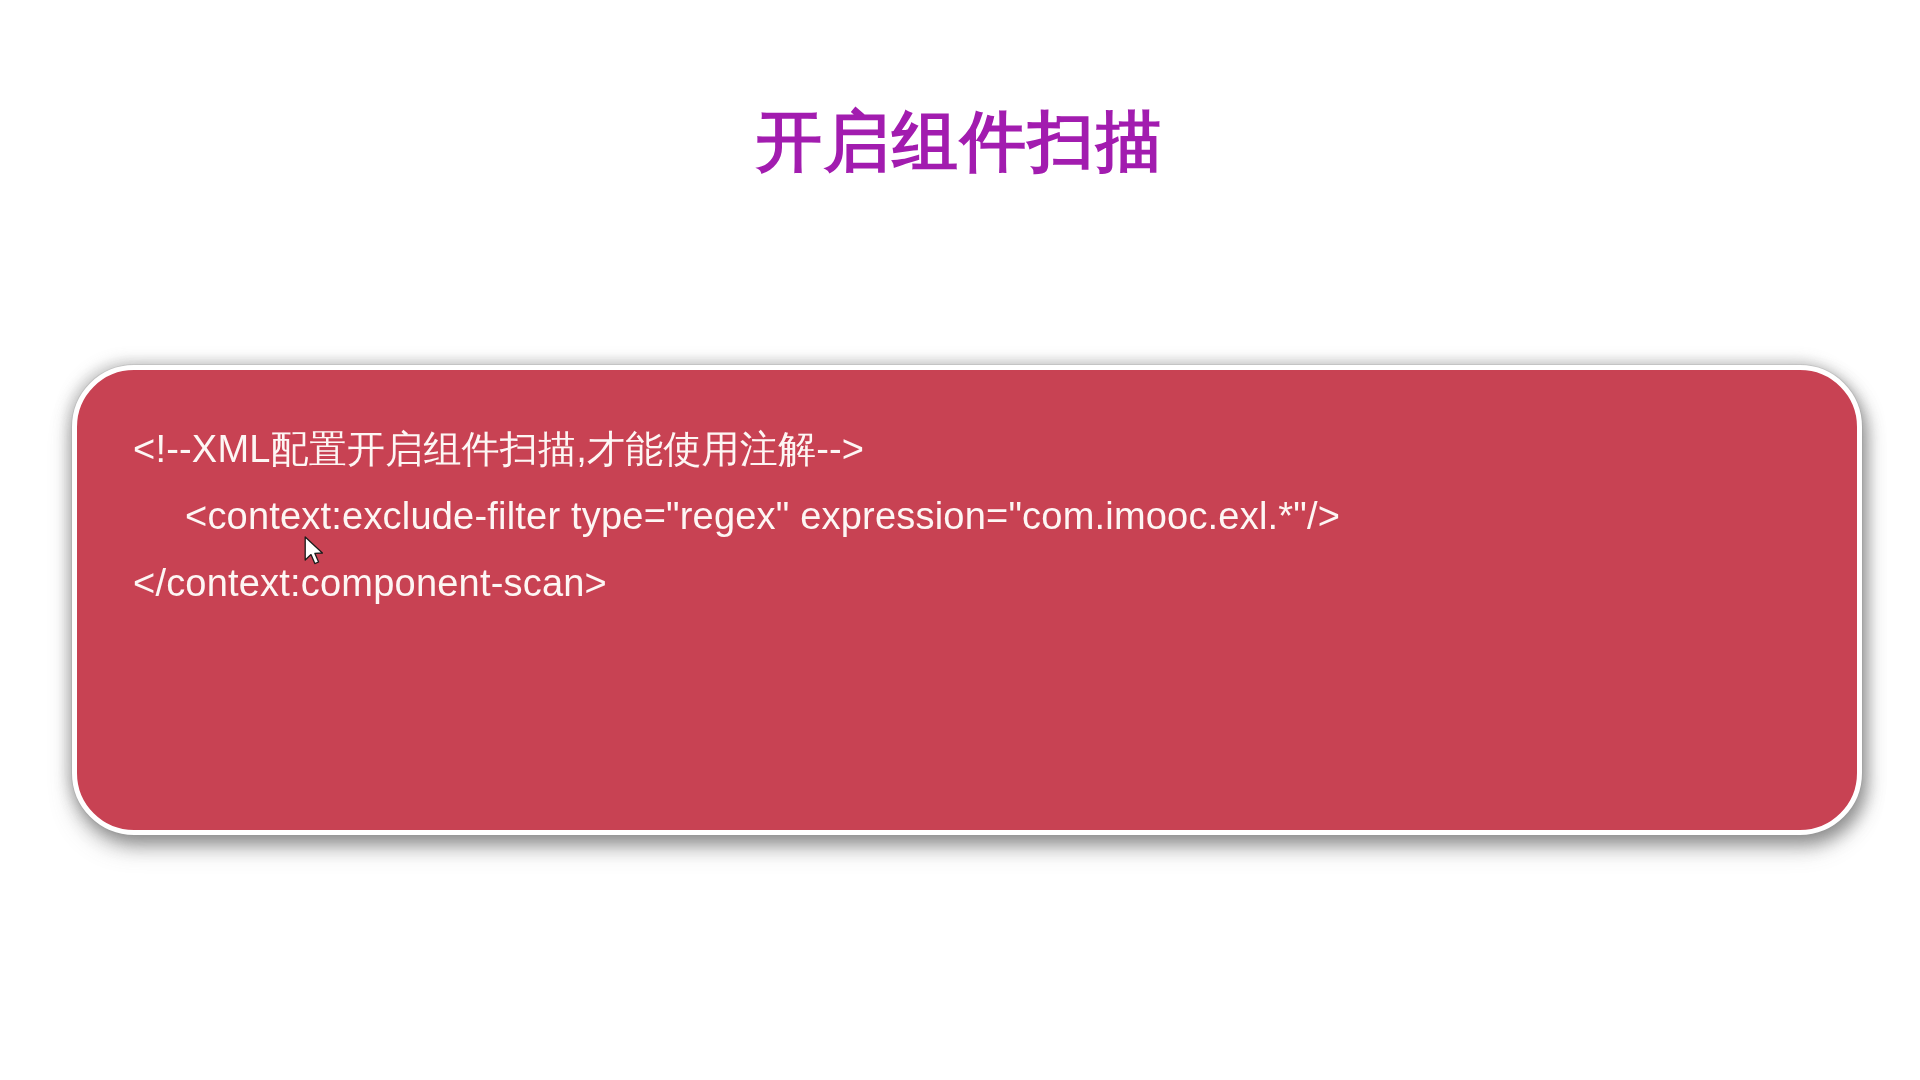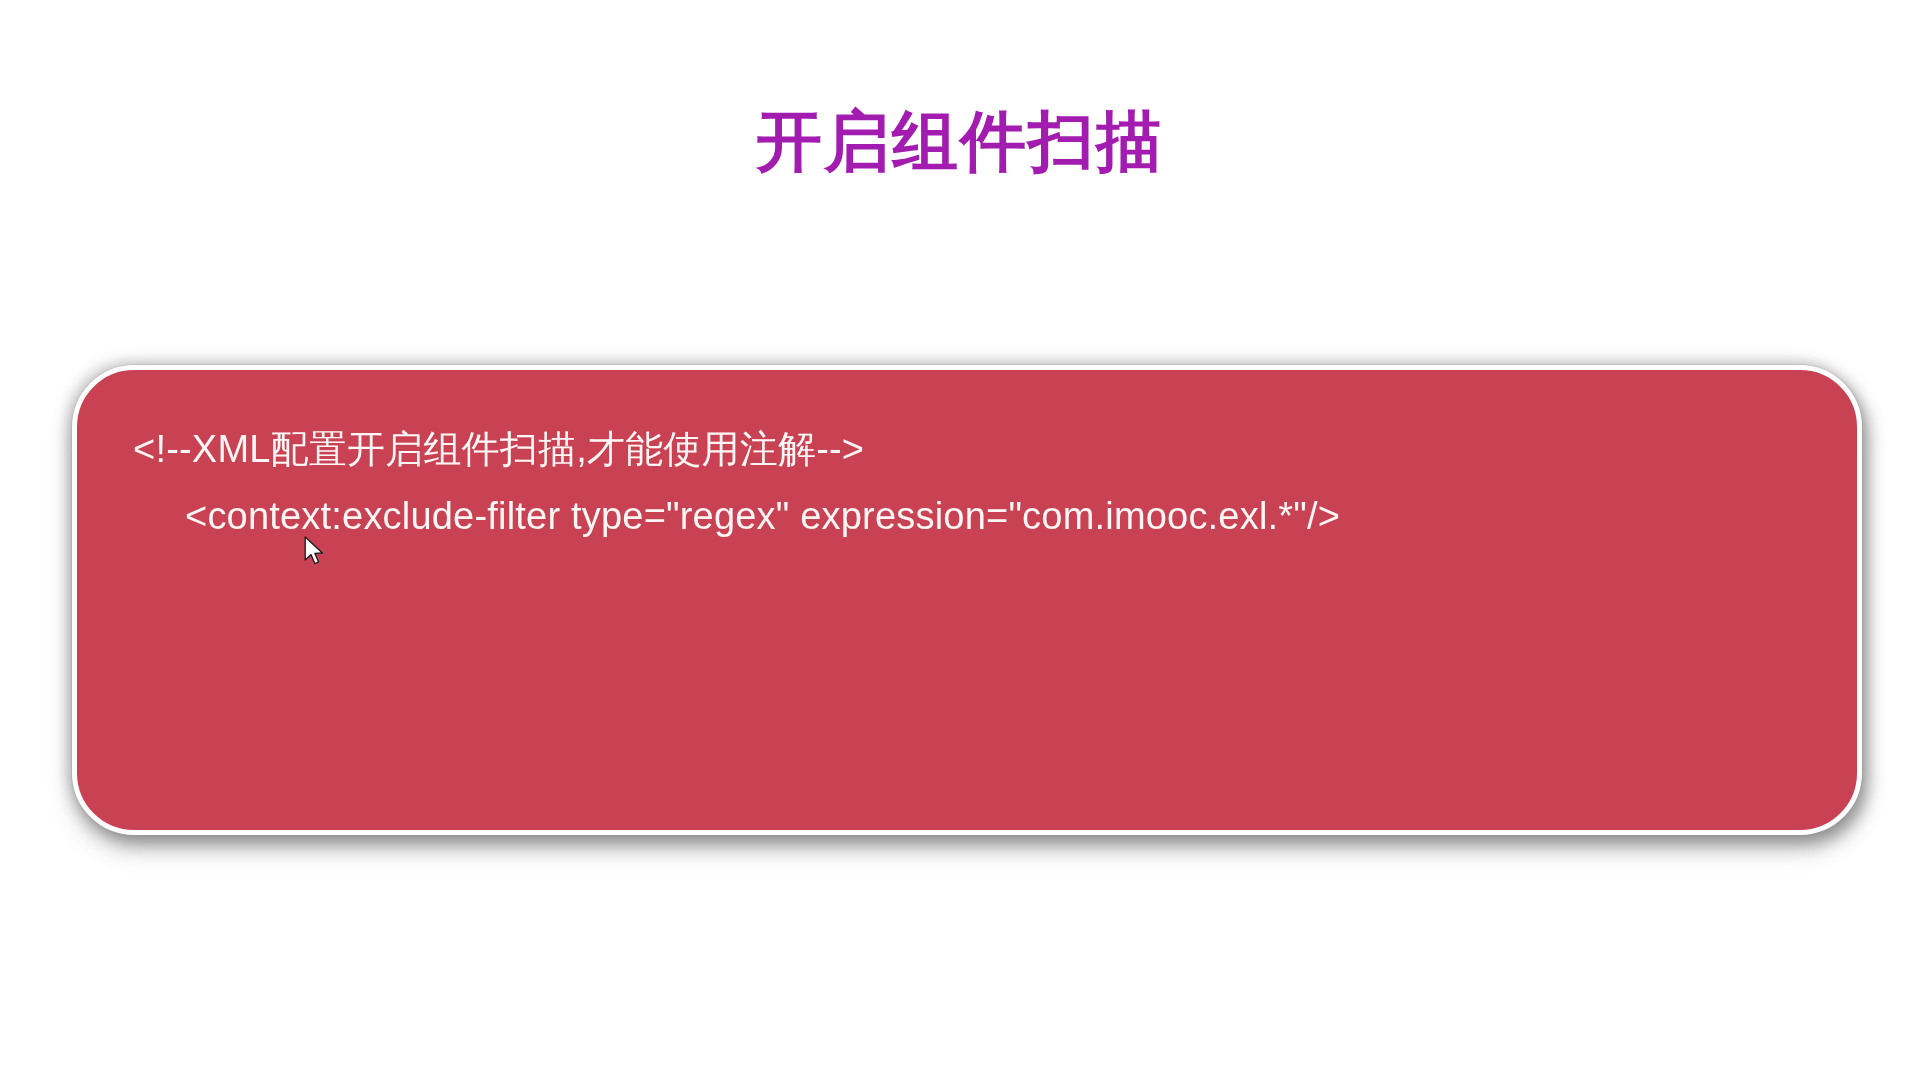--- a/index.html
+++ b/index.html
@@ -93,20 +93,21 @@
   <div class="slide-title">开启组件扫描</div>
 
   <div class="code-card">
     <div class="code-body">
 
       <div class="code-line">&lt;!--XML配置开启组件扫描,才能使用注解--&gt;</div>
 
 
       <div class="code-line indent-1">&lt;context:exclude-filter type="regex" expression="com.imooc.exl.*"/&gt;</div>
 
+      <div class="code-line">&lt;/context:component-scan&gt;</div>
 
     </div>
   </div>
 
   <svg class="mouse-cursor" viewBox="0 0 22 32" xmlns="http://www.w3.org/2000/svg">
     <path d="M1.2 1.0 L1.2 24.0 L7.0 18.6 L10.8 27.6 L14.6 26.0 L10.9 17.4 L18.4 17.0 Z" fill="#FFFFFF" stroke="#1a1a1a" stroke-width="1.3" stroke-linejoin="round"></path>
   </svg>
 
 </div>
 

